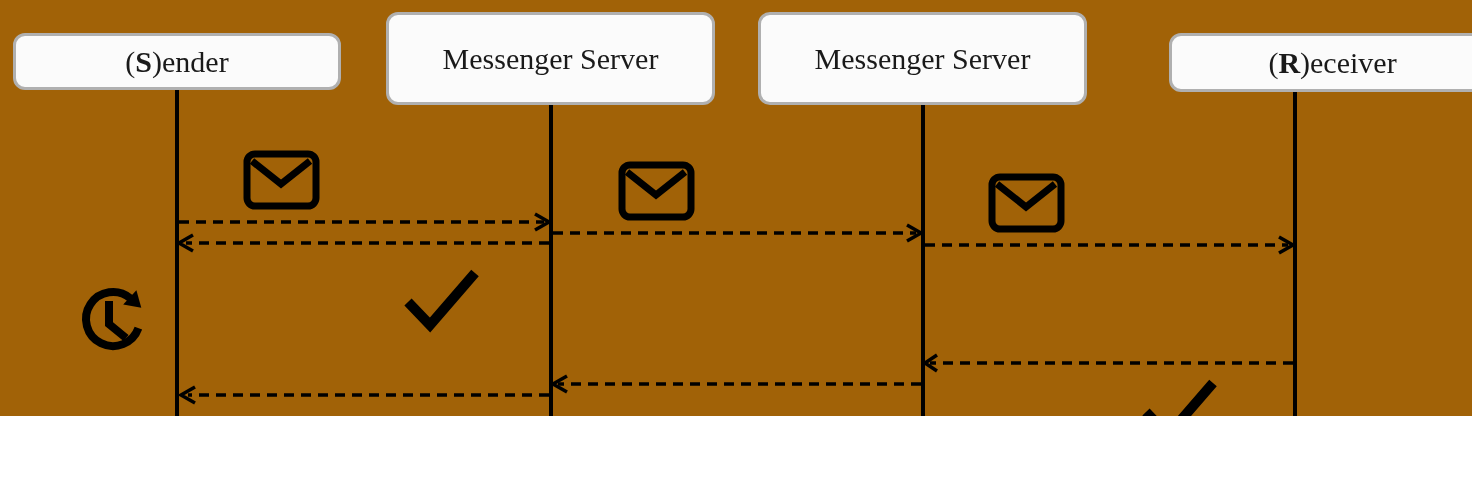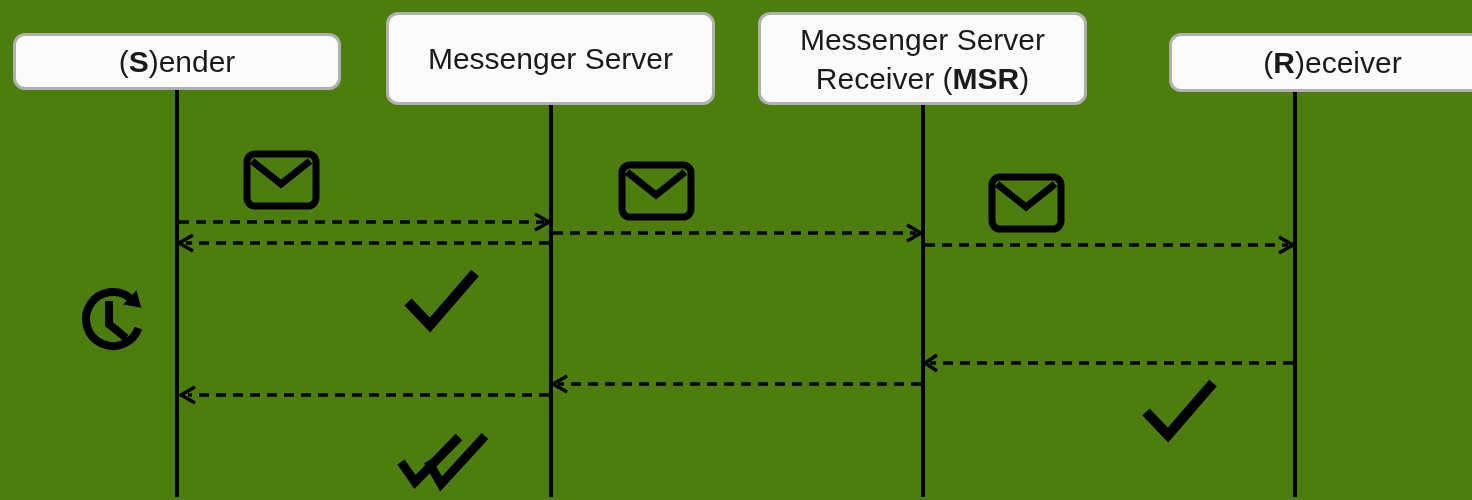--- a/index.html
+++ b/index.html
@@ -1,18 +1,18 @@
 <!DOCTYPE html>
 <html><head>
 <meta charset="utf-8">
 <style>
   html,body{margin:0;padding:0;background:#ffffff;}
   #stage{
-    position:relative;width:1472px;height:500px;background:#4d7c0f;overflow:hidden;
-    font-family:Liberation Sans, sans-serif;color:#1a1a1a;
+    position:relative;width:1472px;height:416px;background:#a16207;overflow:hidden;
+    font-family:Liberation Serif, serif;color:#1a1a1a;
   }
   .actor-box{
     position:absolute;box-sizing:border-box;
     background:#fbfbfb;border:3px solid #b0b0b0;border-radius:12px;
     display:flex;flex-direction:column;align-items:center;justify-content:center;
     font-size:30px;line-height:39px;color:#1a1a1a;text-align:center;
   }
   .actor-box b{font-weight:700;}
   #box-sender  {left:13px;  top:33px; width:328px; height:57px;}
   #box-mss     {left:386px; top:12px; width:329px; height:93px;}
@@ -35,21 +35,20 @@
   <div class="actor-box" id="box-sender">
     <span><span>(</span><b>S</b><span>)ender</span></span>
   </div>
 
   <div class="actor-box" id="box-mss">
     <span>Messenger Server</span>
   </div>
 
   <div class="actor-box" id="box-msr">
     <span>Messenger Server</span>
-    <span><span>Receiver (</span><b>MSR</b><span>)</span></span>
   </div>
 
   <div class="actor-box" id="box-receiver">
     <span><span>(</span><b>R</b><span>)eceiver</span></span>
   </div>
 
   <svg id="diagram-layer" viewBox="0 0 1472 500">
 
     <line class="lifeline" x1="177" y1="90" x2="177" y2="497"></line>
     <line class="lifeline" x1="551" y1="105" x2="551" y2="497"></line>

